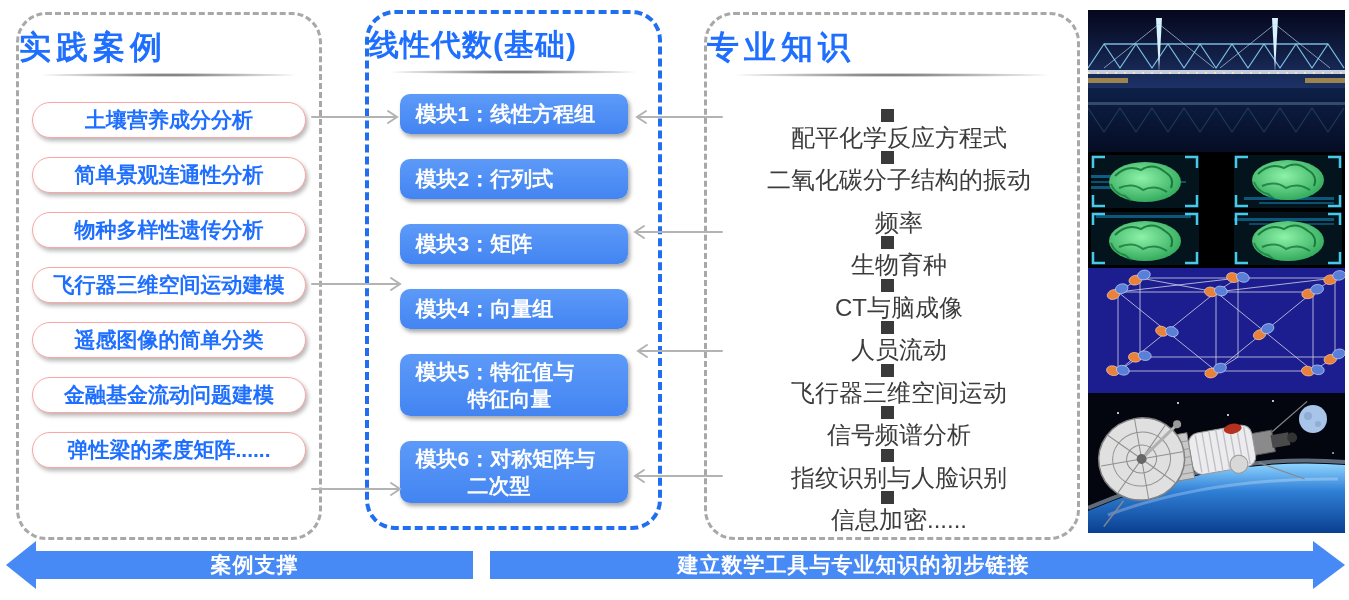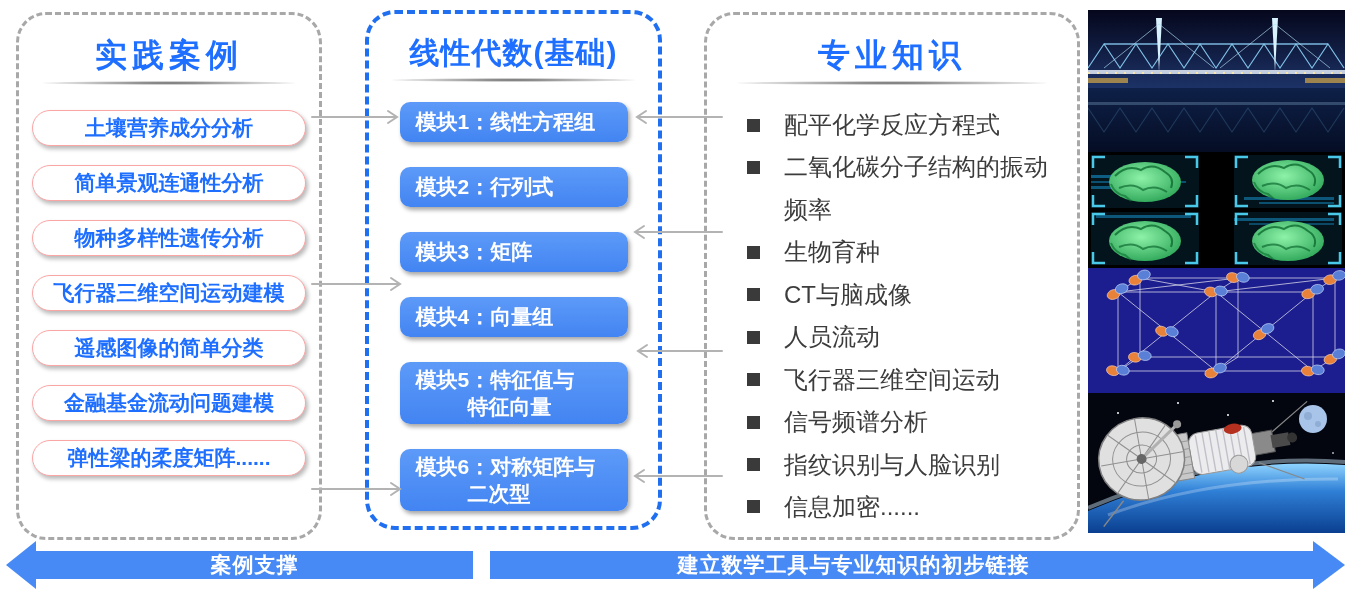--- a/index.html
+++ b/index.html
@@ -3,42 +3,42 @@
 <meta charset="utf-8">
 <style>
   html,body{margin:0;padding:0;background:#fff;}
   .stage{position:relative;width:1349px;height:600px;background:#fff;overflow:hidden;
          font-family:"Liberation Sans",sans-serif;}
   
   .panel{position:absolute;border-radius:30px;box-sizing:border-box;}
   #panel-cases{left:16px;top:12px;width:306px;height:528px;border:3px dashed #a8a8a8;}
   #panel-course{left:365px;top:10px;width:297px;height:520px;border:4px dashed #1f6ff0;}
   #panel-knowledge{left:704px;top:12px;width:376px;height:528px;border:3px dashed #a8a8a8;}
-  .panel-title{margin-top:22px;text-align:center;font-weight:bold;color:#1e6fff;
+  .panel-title{margin-top:14px;font-weight:bold;color:#1e6fff;
                font-size:32px;letter-spacing:5px;line-height:1.15;}
   #panel-course .panel-title{font-size:30px;letter-spacing:1px;}
   .divider{height:4px;margin:7px auto 0;width:84%;border-radius:50%;
            background:radial-gradient(ellipse at center,rgba(55,55,55,.8) 0%,rgba(110,110,110,.3) 55%,rgba(255,255,255,0) 78%);}
   
   .case-list{display:flex;flex-direction:column;gap:19px;margin:25px 13px 0;}
   .case-box{height:34px;background:#fff;border:1px solid #fca5a5;border-radius:18px;
             color:#1e6fff;font-weight:bold;font-size:21px;display:flex;align-items:center;
             justify-content:center;box-shadow:2px 3px 4px rgba(0,0,0,.28);white-space:nowrap;}
   
   .module-list{display:flex;flex-direction:column;gap:25px;margin:20px auto 0;width:228px;}
   .module-box{min-height:40px;border-radius:10px;background:linear-gradient(#5d9af8,#4284f2);
               color:#fff;font-weight:bold;font-size:21px;line-height:27px;
               display:flex;flex-direction:column;justify-content:center;
               padding:4px 4px 4px 16px;box-sizing:border-box;
               box-shadow:2px 3px 4px rgba(0,0,0,.35);white-space:nowrap;}
   .m-line2{padding-left:52px;}
   
   .k-list{position:absolute;left:40px;right:26px;top:94px;bottom:14px;
           display:flex;flex-direction:column;justify-content:space-between;}
-  .k-row{display:flex;align-items:center;height:32px;}
+  .k-row{display:flex;align-items:center;height:32px;flex-direction:column;}
   .k-bullet{width:13px;height:13px;background:#3a3a3a;margin-right:24px;flex:none;}
   .k-text{font-size:24px;color:#3c3c3c;font-weight:500;white-space:nowrap;}
   
   .banner{position:absolute;top:541px;height:48px;display:flex;align-items:center;}
   #banner-left{left:6px;width:467px;}
   #banner-right{left:490px;width:855px;}
   .banner-body{flex:1;height:28px;background:#478af5;display:flex;align-items:center;
                justify-content:center;color:#fff;font-weight:bold;font-size:21px;letter-spacing:1px;}
   #banner-left .banner-body{}
   #banner-right .banner-body{padding-right:96px;}

